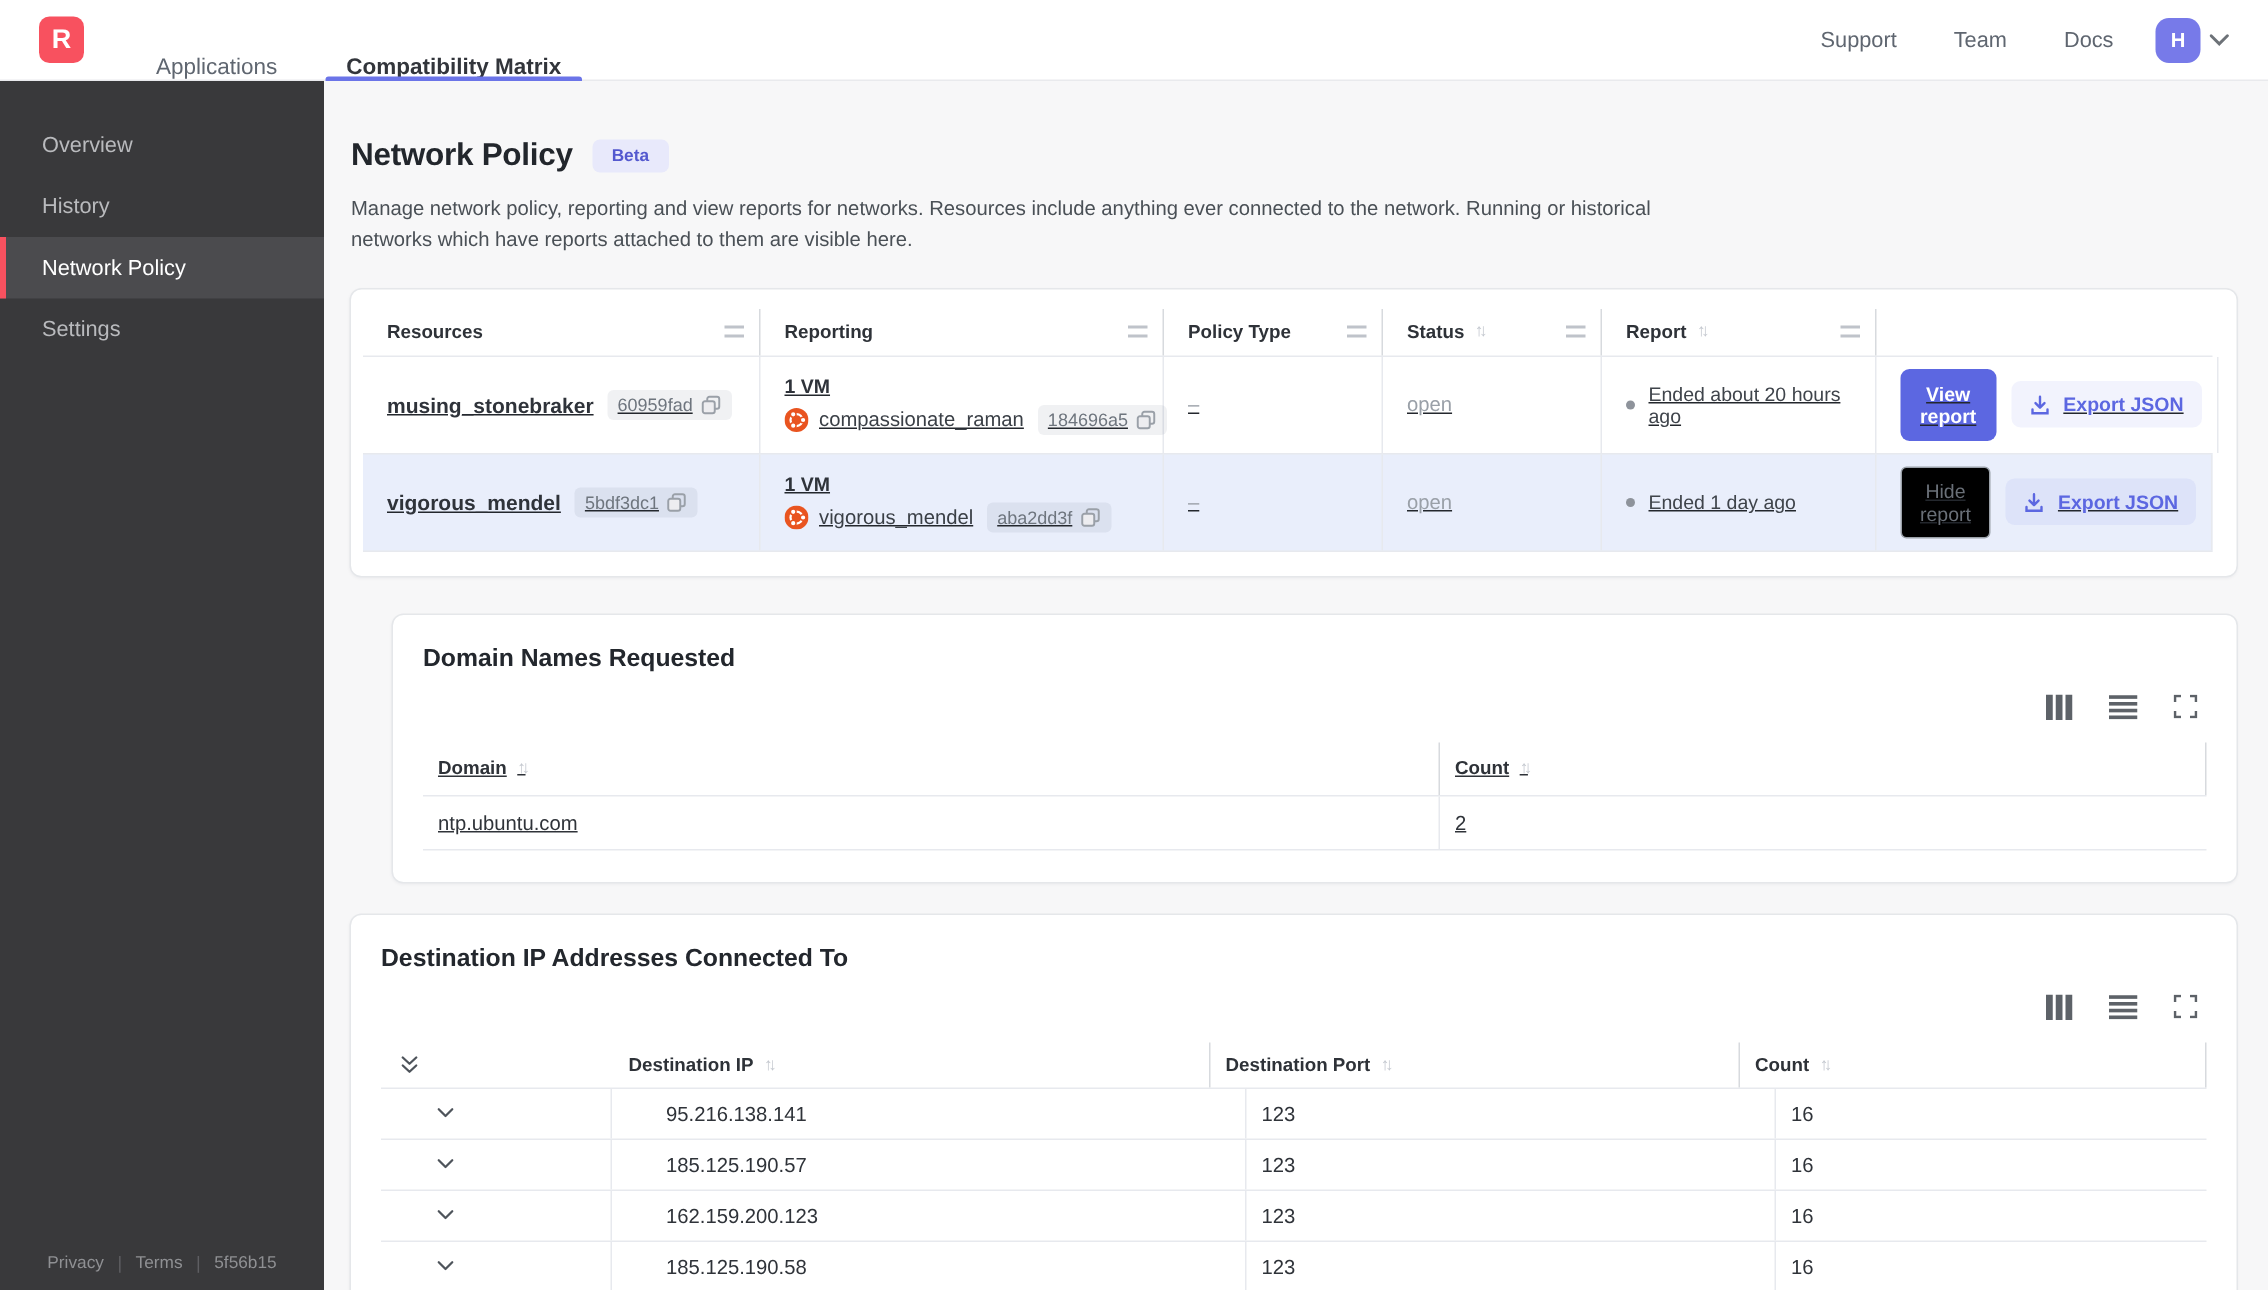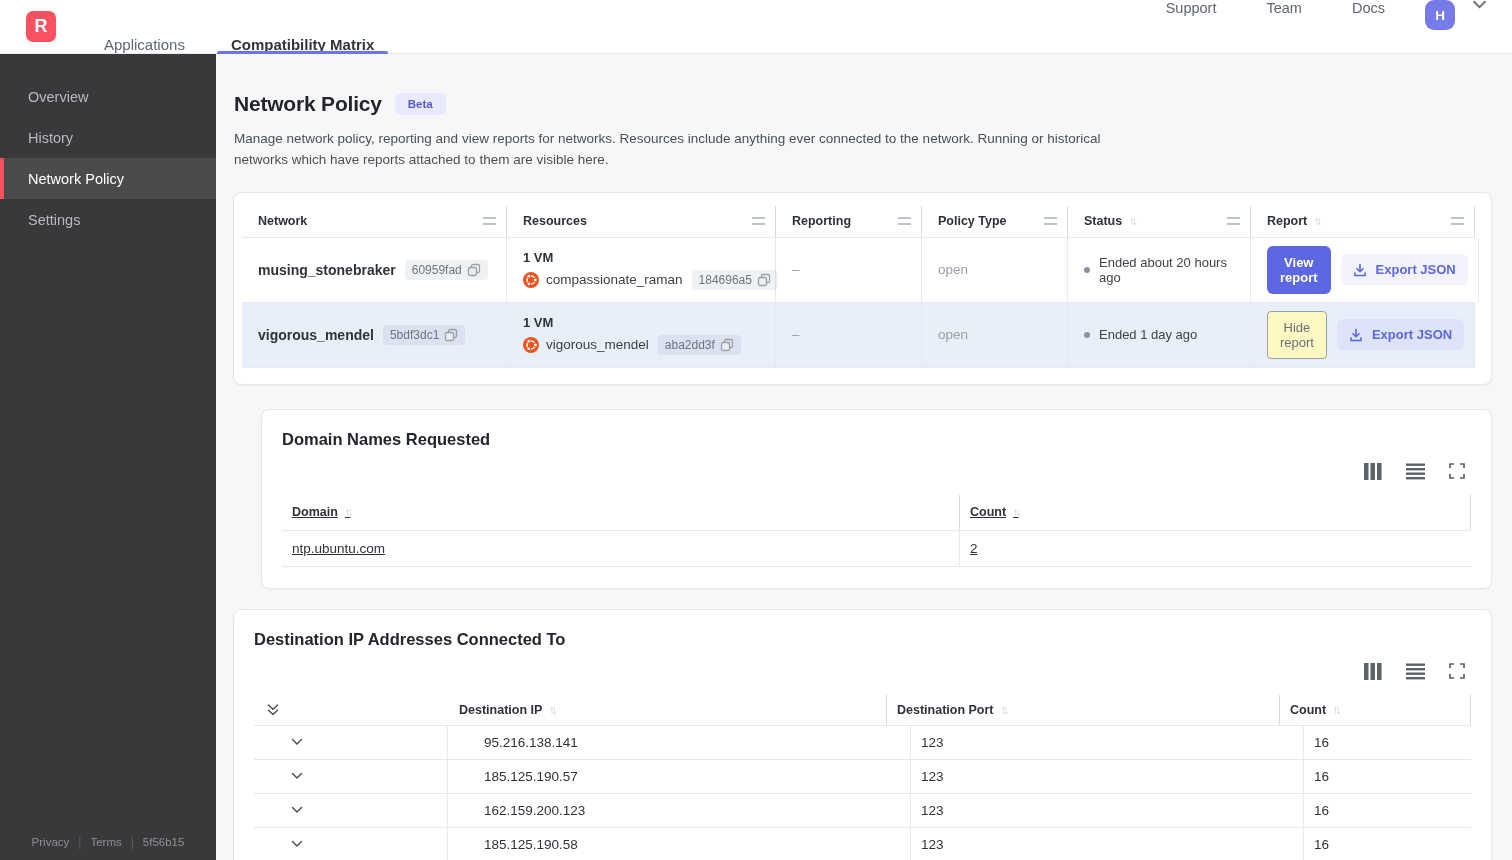--- a/index.html
+++ b/index.html
@@ -23,21 +23,21 @@
   .nav-tabs { display: flex; align-items: flex-end; }
   .nav-tab {
     display: flex; align-items: center; padding: 0 14px; margin-right: 18px;
     font-size: 15px; color: #5f6670; position: relative; cursor: pointer;
   }
   .nav-tab.active { color: #32353b; font-weight: bold; }
   .nav-tab.active::after {
     content: ""; position: absolute; left: 0; right: 0; bottom: -1px;
     height: 3px; background: #6b74e8; border-radius: 2px 2px 0 0;
   }
-  .nav-right { margin-left: auto; display: flex; align-items: flex-start; gap: 12px; }
+  .nav-right { margin-left: auto; display: flex; align-items: center; }
   .nav-link { font-size: 14.5px; color: #5f6670; margin-left: 38px; cursor: pointer; }
   .avatar {
     width: 30px; height: 30px; border-radius: 9px; background: #777ae9;
     color: #fff; font-size: 13.5px; font-weight: bold;
     display: grid; place-items: center; margin-left: 28px; cursor: pointer;
   }
   .avatar-caret { margin-left: 6px; display: flex; cursor: pointer; }
 
   
   .shell { display: flex; height: 806px; }
@@ -88,21 +88,21 @@
     display: flex; align-items: center; justify-content: space-between;
     height: 31px; padding: 0 10px 0 16px; border-right: 1px solid #d7dade;
   }
   .nh-left { display: flex; align-items: center; gap: 7px; }
   .nh-label { font-size: 12.5px; font-weight: bold; color: #2e3238; }
   .sort-icon { color: #c4c8cf; font-size: 11.5px; letter-spacing: -3px; padding-right: 3px; cursor: pointer; }
   .drag-handle {
     width: 13px; height: 8px; flex: none; cursor: col-resize;
     border-top: 2px solid #bfc3ca; border-bottom: 2px solid #bfc3ca;
   }
-  .net-row { border-top: 1px solid #e7e9ee; min-height: 55px; }
+  .net-row { border-top: 1px solid #e7e9ee; min-height: 55px; text-decoration: underline; }
   .net-table > .net-row:last-child { border-bottom: 1px solid #e7e9ee; }
   .net-row.selected { background: #e9eefb; }
   .nr-cell {
     display: flex; align-items: center; padding: 8px 10px 8px 16px;
     border-right: 1px solid #e7e9ee; font-size: 13.5px; color: #3a3f46;
   }
   .net-name { font-weight: bold; font-size: 14px; color: #2f333a; }
   .id-badge {
     display: inline-flex; align-items: center; gap: 5px;
     background: rgba(60,70,90,0.075); border-radius: 4px;
@@ -114,42 +114,42 @@
   .vm-line { display: flex; align-items: center; gap: 7px; }
   .muted { color: #9aa0a8; }
   .status-cell { gap: 9px; font-size: 13px; color: #3f444b; }
   .status-dot { width: 6px; height: 6px; border-radius: 50%; background: #8e939b; flex: none; }
   .report-cell { gap: 10px; }
   .btn-primary {
     background: #5c67e1; color: #fff; border: none; border-radius: 6px;
     font-family: inherit; font-size: 13px; font-weight: bold; padding: 9px 13px; cursor: pointer;
   }
   .btn-outline {
-    background: #fef9c3; color: #6a7078; border: 1px solid #9aa0a8; border-radius: 4px;
+    background: #000000; color: #6a7078; border: 1px solid #9aa0a8; border-radius: 4px;
     font-family: inherit; font-size: 13px; padding: 8px 12px; cursor: pointer;
   }
   .chip-export {
     display: inline-flex; align-items: center; gap: 9px;
     background: rgba(92,103,225,0.08); border-radius: 6px; padding: 8px 12px;
     color: #5c67e1; font-size: 13px; font-weight: bold; cursor: pointer; white-space: nowrap;
   }
 
   
   .t-head { display: grid; }
   .t-head .th {
     display: flex; align-items: center; gap: 7px; height: 30px;
     font-size: 12.5px; font-weight: bold; color: #2e3238;
     border-right: 1px solid #d7dade; padding-left: 10px;
   }
   .t-body { border-top: 1px solid #e7e9ee; }
   .t-row { display: grid; border-bottom: 1px solid #e7e9ee; }
   .t-row .td { display: flex; align-items: center; font-size: 13.5px; color: #2f3339; padding-left: 10px; }
   .grid-dom { grid-template-columns: 677px 1fr; }
   .grid-dom .td, .grid-dom .th { height: 35px; text-decoration: underline; }
-  .grid-dest { grid-template-columns: 129px 423px 353px 1fr; gap: 40px; }
+  .grid-dest { grid-template-columns: 129px 423px 353px 1fr; }
   .grid-dest .td { height: 33px; margin-left: 24px; }
   .pad-ip { padding-left: 36px !important; }
   .expander-cell { padding-left: 13px !important; }
 </style>
 </head>
 <body>
 
 <svg width="0" height="0" style="position:absolute">
   <defs>
     <g id="i-copy">
@@ -229,24 +229,20 @@
   <div class="main">
     <div class="title-row">
       <span class="page-title">Network Policy</span>
       <span class="beta-badge">Beta</span>
     </div>
     <div class="page-desc">Manage network policy, reporting and view reports for networks. Resources include anything ever connected to the network. Running or historical networks which have reports attached to them are visible here.</div>
 
     <div class="card card-1">
       <div class="net-table">
         <div class="net-grid">
-          <div class="nh-cell">
-            <span class="nh-label">Network</span>
-            <span class="drag-handle"></span>
-          </div>
           <div class="nh-cell">
             <span class="nh-label">Resources</span>
             <span class="drag-handle"></span>
           </div>
           <div class="nh-cell">
             <span class="nh-label">Reporting</span>
             <span class="drag-handle"></span>
           </div>
           <div class="nh-cell">
             <span class="nh-label">Policy Type</span>

